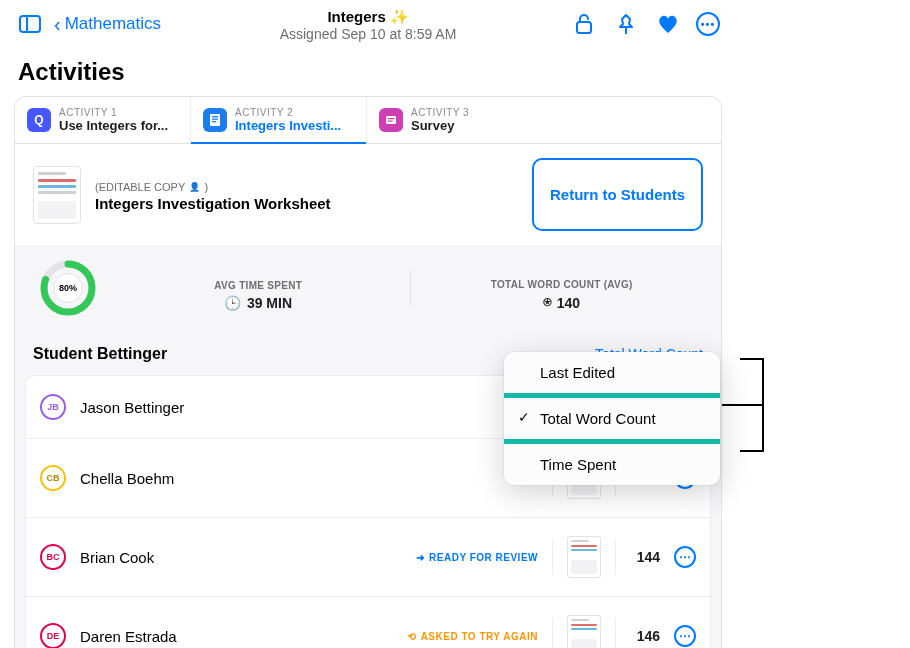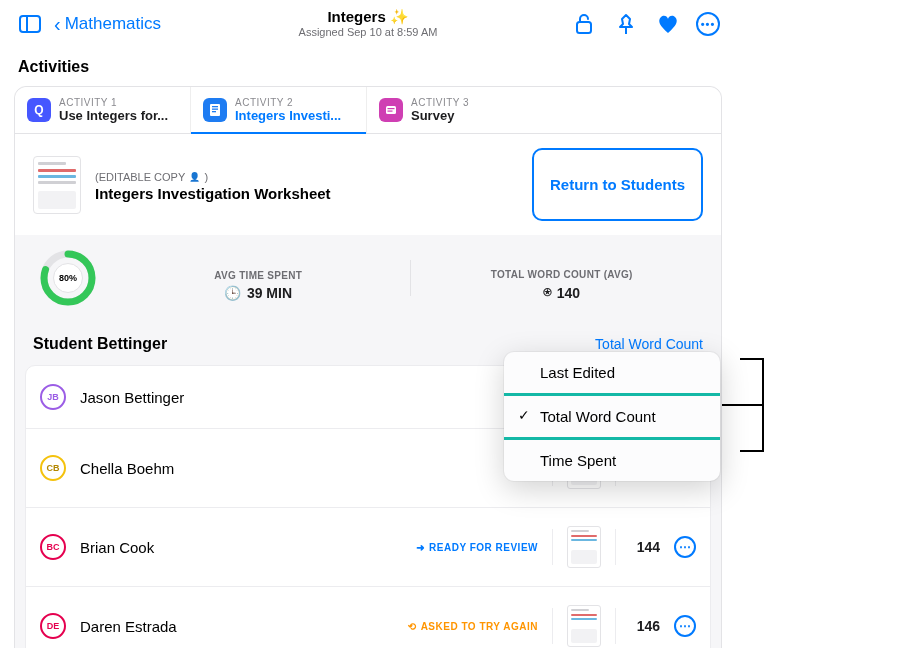--- a/index.html
+++ b/index.html
@@ -14,26 +14,26 @@
 .app { width: 736px; height: 648px; background: #fff; position: relative; }
 .topbar {
   display: flex; align-items: center; padding: 10px 16px 6px 16px;
   gap: 10px;
 }
 .icon-btn { width: 28px; height: 28px; display: inline-flex; align-items: center; justify-content: center; color: #007aff; }
 .back-area { display: inline-flex; align-items: center; gap: 2px; color:#007aff; font-size: 17px; cursor: pointer; }
 .back-area .chev { font-size: 20px; margin-right: 2px; }
 .title-block { position:absolute; left:0; right:0; display:flex;flex-direction:column;align-items:center; pointer-events:none; top:8px;}
 .title-main { font-weight:700; font-size:15px;}
-.title-sub { font-size:11px; color:#6d6d72;}
+.title-sub { font-size:14px; color:#6d6d72;}
 .spacer { flex: 1; }
 .toolbar-right { display:flex; align-items:center; gap: 14px; }
 .toolbar-right svg, .icon-btn svg { display:block; }
 
-.section-title { font-size: 16px; font-weight: 700; padding: 14px 18px 10px 18px; }
+.section-title { font-size: 24px; font-weight: 700; padding: 14px 18px 10px 18px; }
 
 .activities-card {
   margin: 0 14px; border: 1px solid #e3e3e6; border-radius: 12px;
   background: #f6f6f8;
   overflow: visible;
   position: relative;
 }
 
 .tabs { display:flex; background:#fff; border-radius: 12px 12px 0 0; border-bottom: 1px solid #e3e3e6; }
 .tab { flex: 0 0 176px; padding: 10px 12px 10px 12px; display:flex; align-items:center; gap:8px; border-right:1px solid #eee; cursor:pointer; position:relative; }
@@ -88,21 +88,21 @@
 .mini-thumb .mb{position:absolute;bottom:3px;left:3px;right:3px;height:14px;background:#f2f2f4;border-radius:2px;}
 .vsep{width:1px;height:36px;background:#ececef;}
 .count{font-size:14px;font-weight:700;color:#1c1c1e;width:30px;text-align:right;}
 .more-circle{width:22px;height:22px;border:2px solid #007aff;border-radius:50%;display:flex;align-items:center;justify-content:center;color:#007aff;font-size:12px;font-weight:700;line-height:1;cursor:pointer;}
 
 .popover {
   position:absolute; top:352px; left:504px; width:216px; background:#fcfcfd;
   border-radius:10px; box-shadow: 0 8px 30px rgba(0,0,0,.18), 0 0 0 1px rgba(0,0,0,.04);
   overflow:hidden; z-index:50;
 }
-.popover .pop-item { padding: 12px 16px 12px 36px; font-size:15px; position:relative; border-bottom:3px solid #14b8a6; cursor:pointer;}
+.popover .pop-item { padding: 12px 16px 12px 36px; font-size:15px; position:relative; border-bottom:5px solid #14b8a6; cursor:pointer;}
 .popover .pop-item:last-child{border-bottom:none;}
 .popover .pop-item.sel::before{content:"✓"; position:absolute; left:14px; top:11px; font-size:14px; color:#000;}
 
 .callout {
   position:absolute; left: 722px; top: 358px; width: 42px; height: 94px;
 }
 .callout .vbar { position:absolute; right:0; top:0; bottom:0; width:2px; background:#000; }
 .callout .hbar { position:absolute; right:0; height:2px; width:42px; background:#000;}
 .callout .htop { top:0; width:24px;}
 .callout .hbot { bottom:0; width:24px;}

